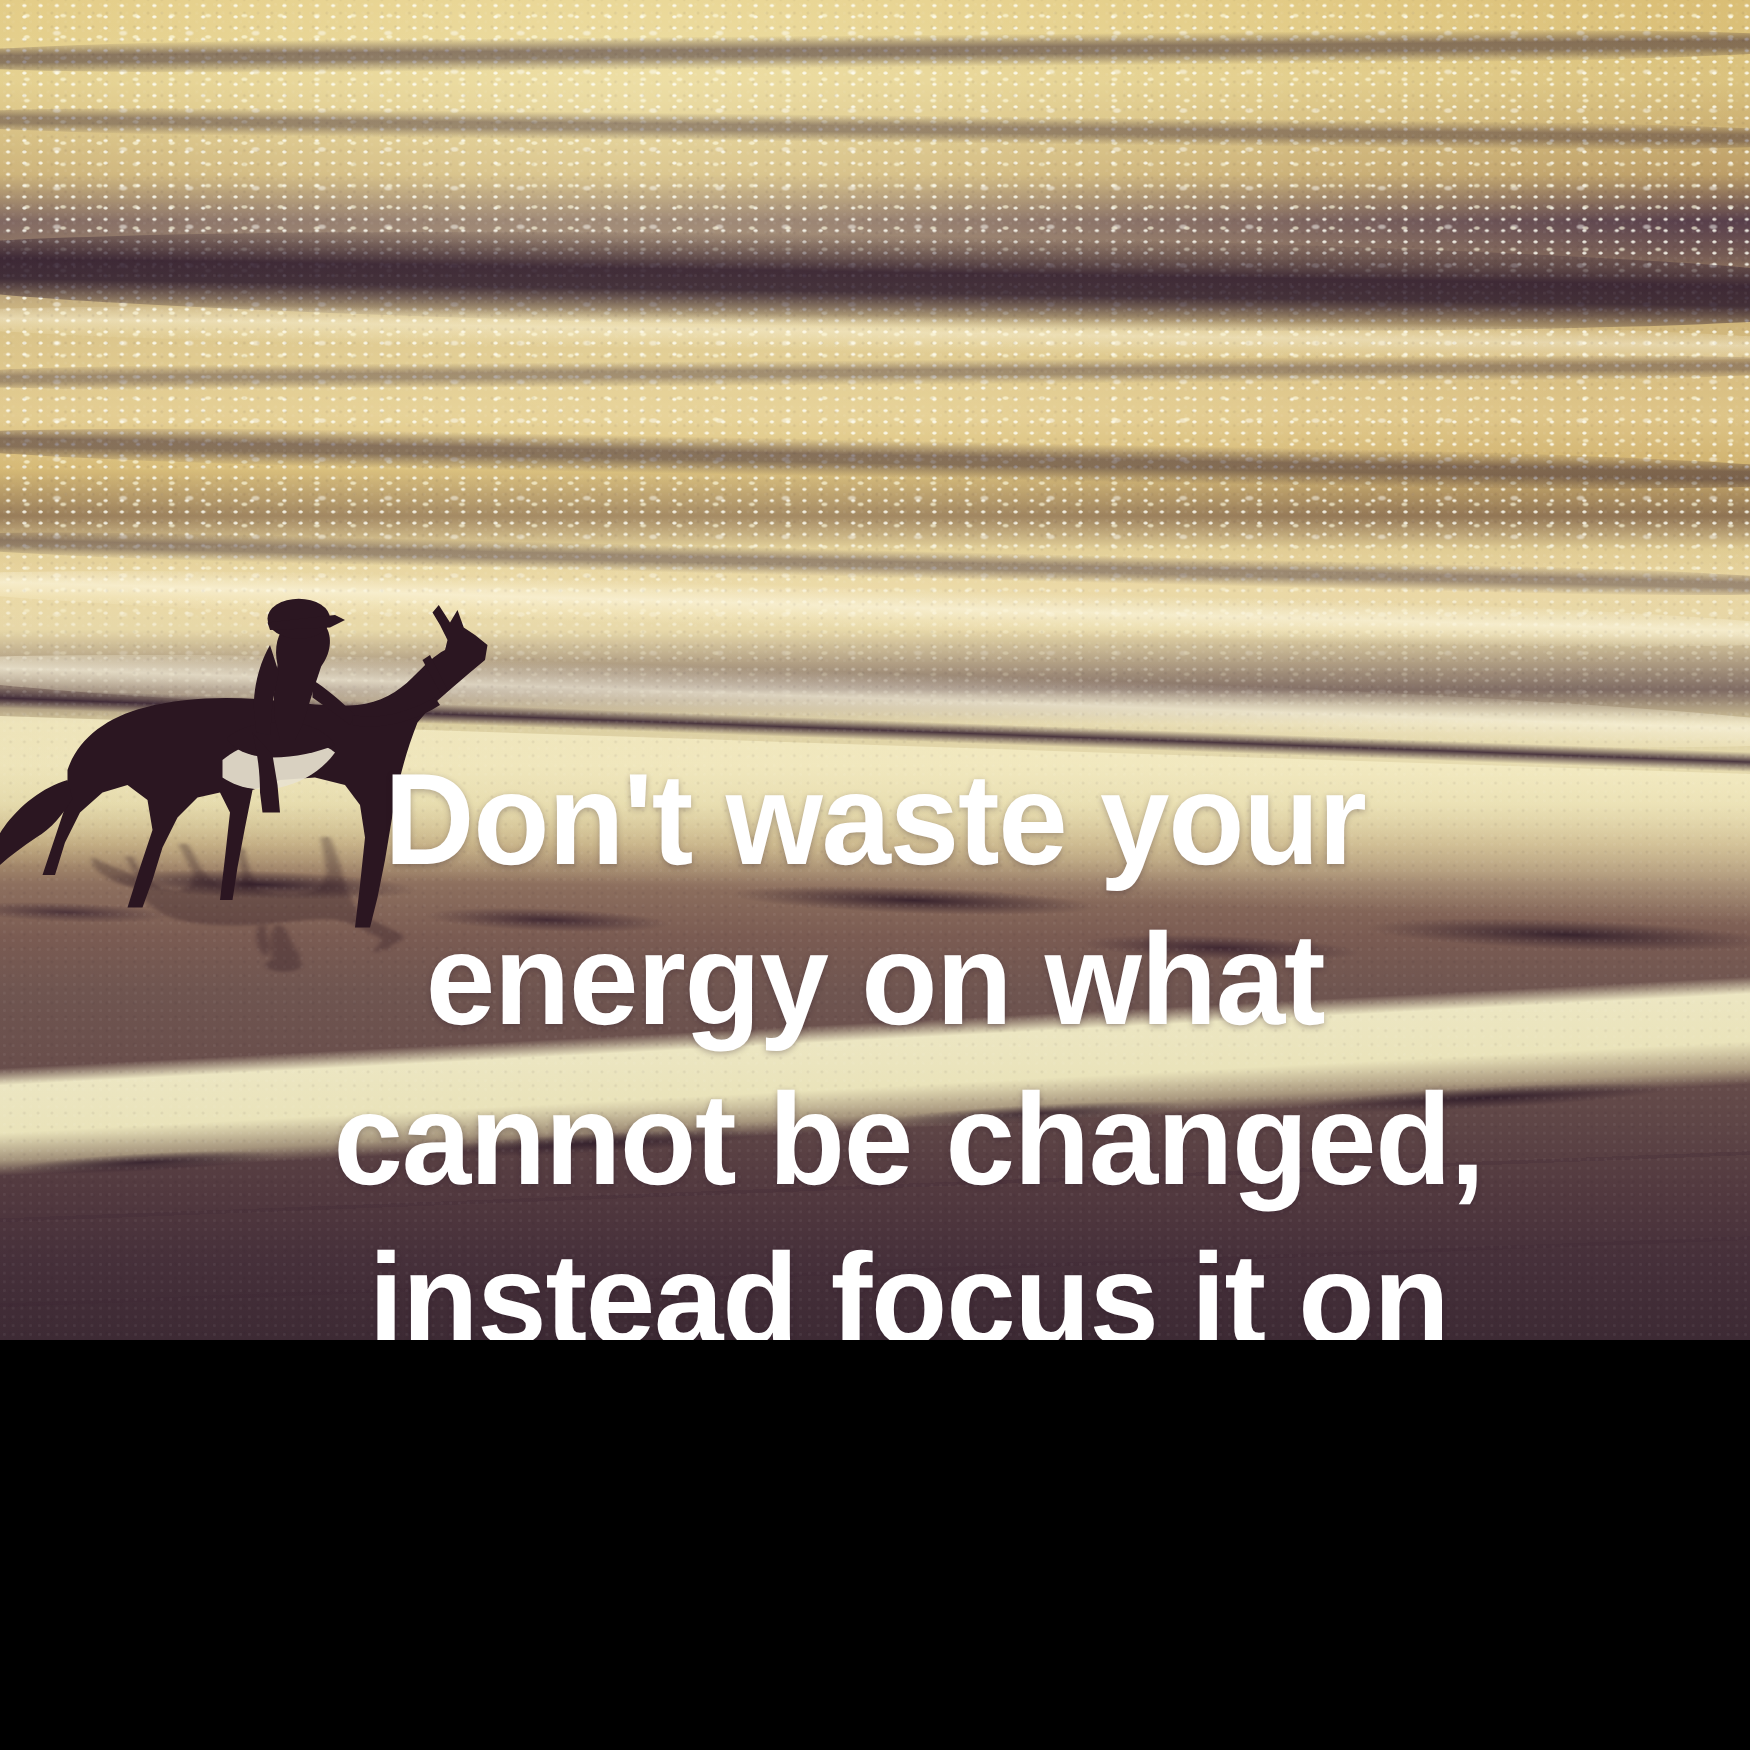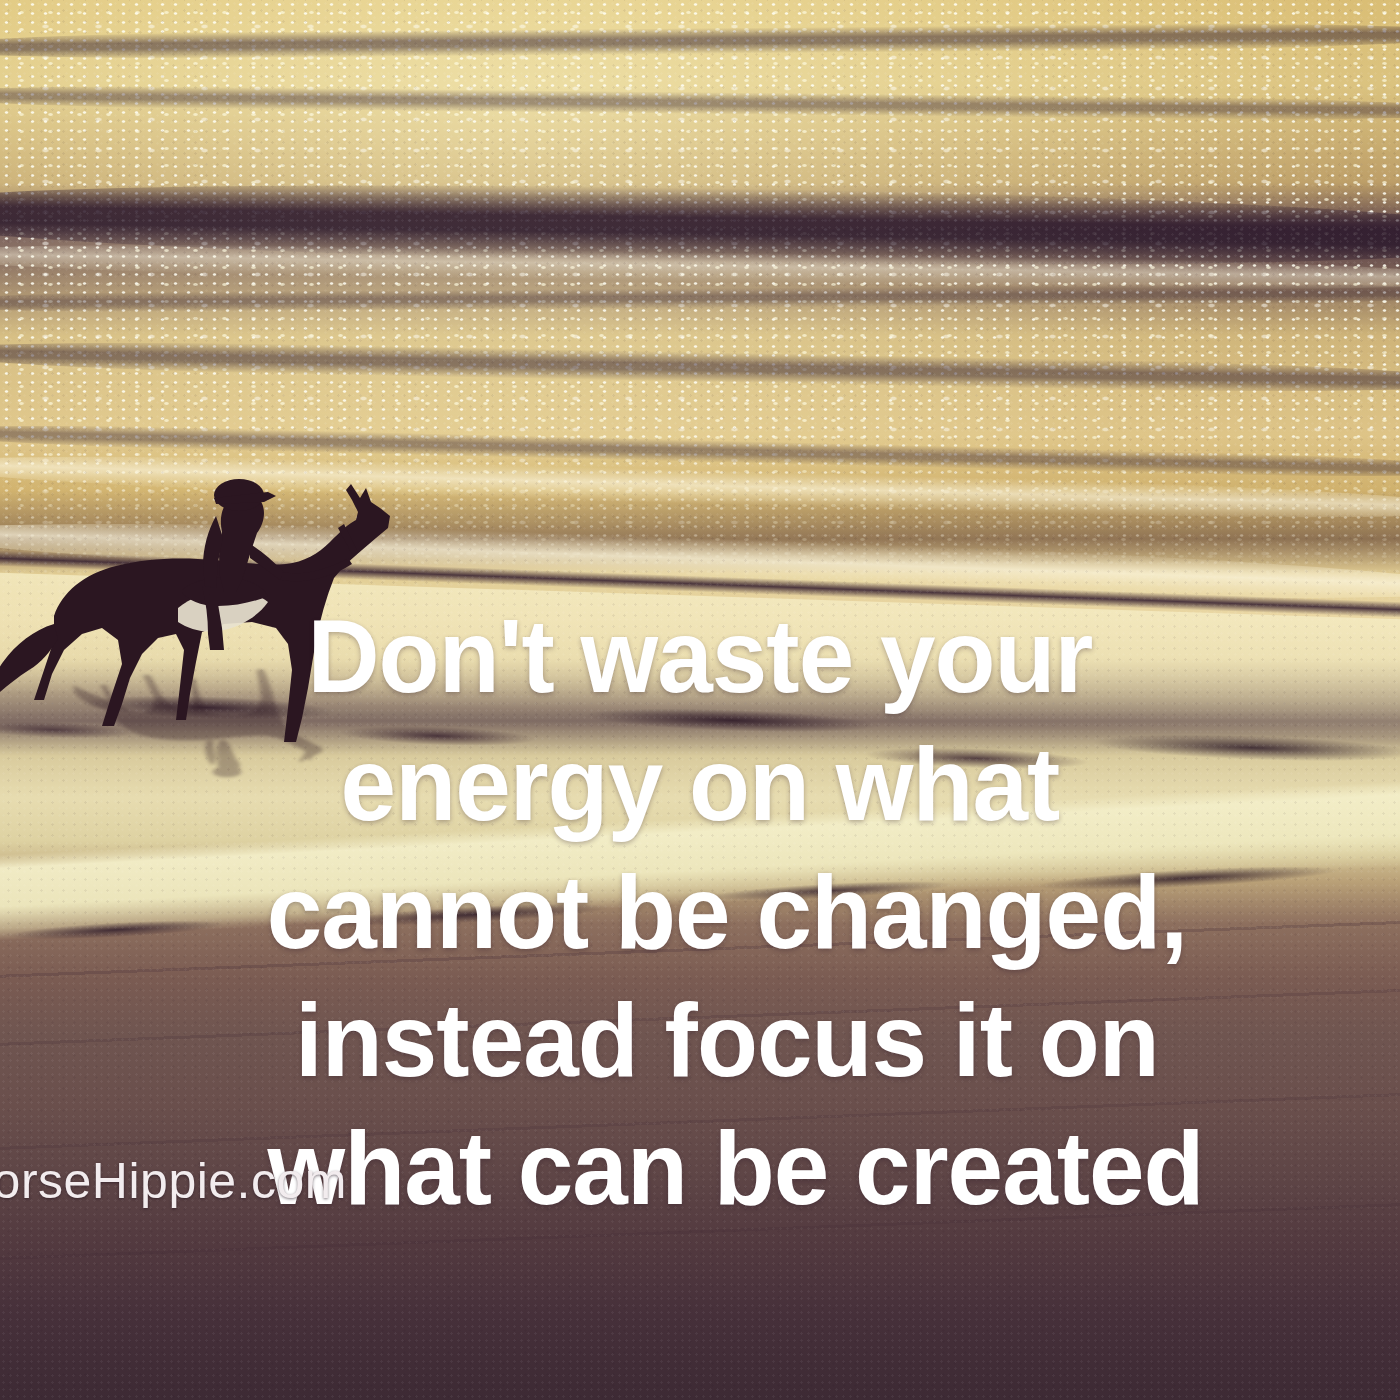--- a/index.html
+++ b/index.html
@@ -3,21 +3,21 @@
 <meta charset="utf-8">
 <style>
   html, body {
     margin: 0;
     padding: 0;
     background: #000;
   }
   #stage {
     position: relative;
     width: 1400px;
-    height: 1400px;
+    height: 1072px;
     overflow: hidden;
     font-family: "Liberation Sans", sans-serif;
     background: #be185d;
   }
 
   
   .layer { position: absolute; left: 0; top: 0; width: 100%; height: 100%; }
 
   
   #tone-base {

